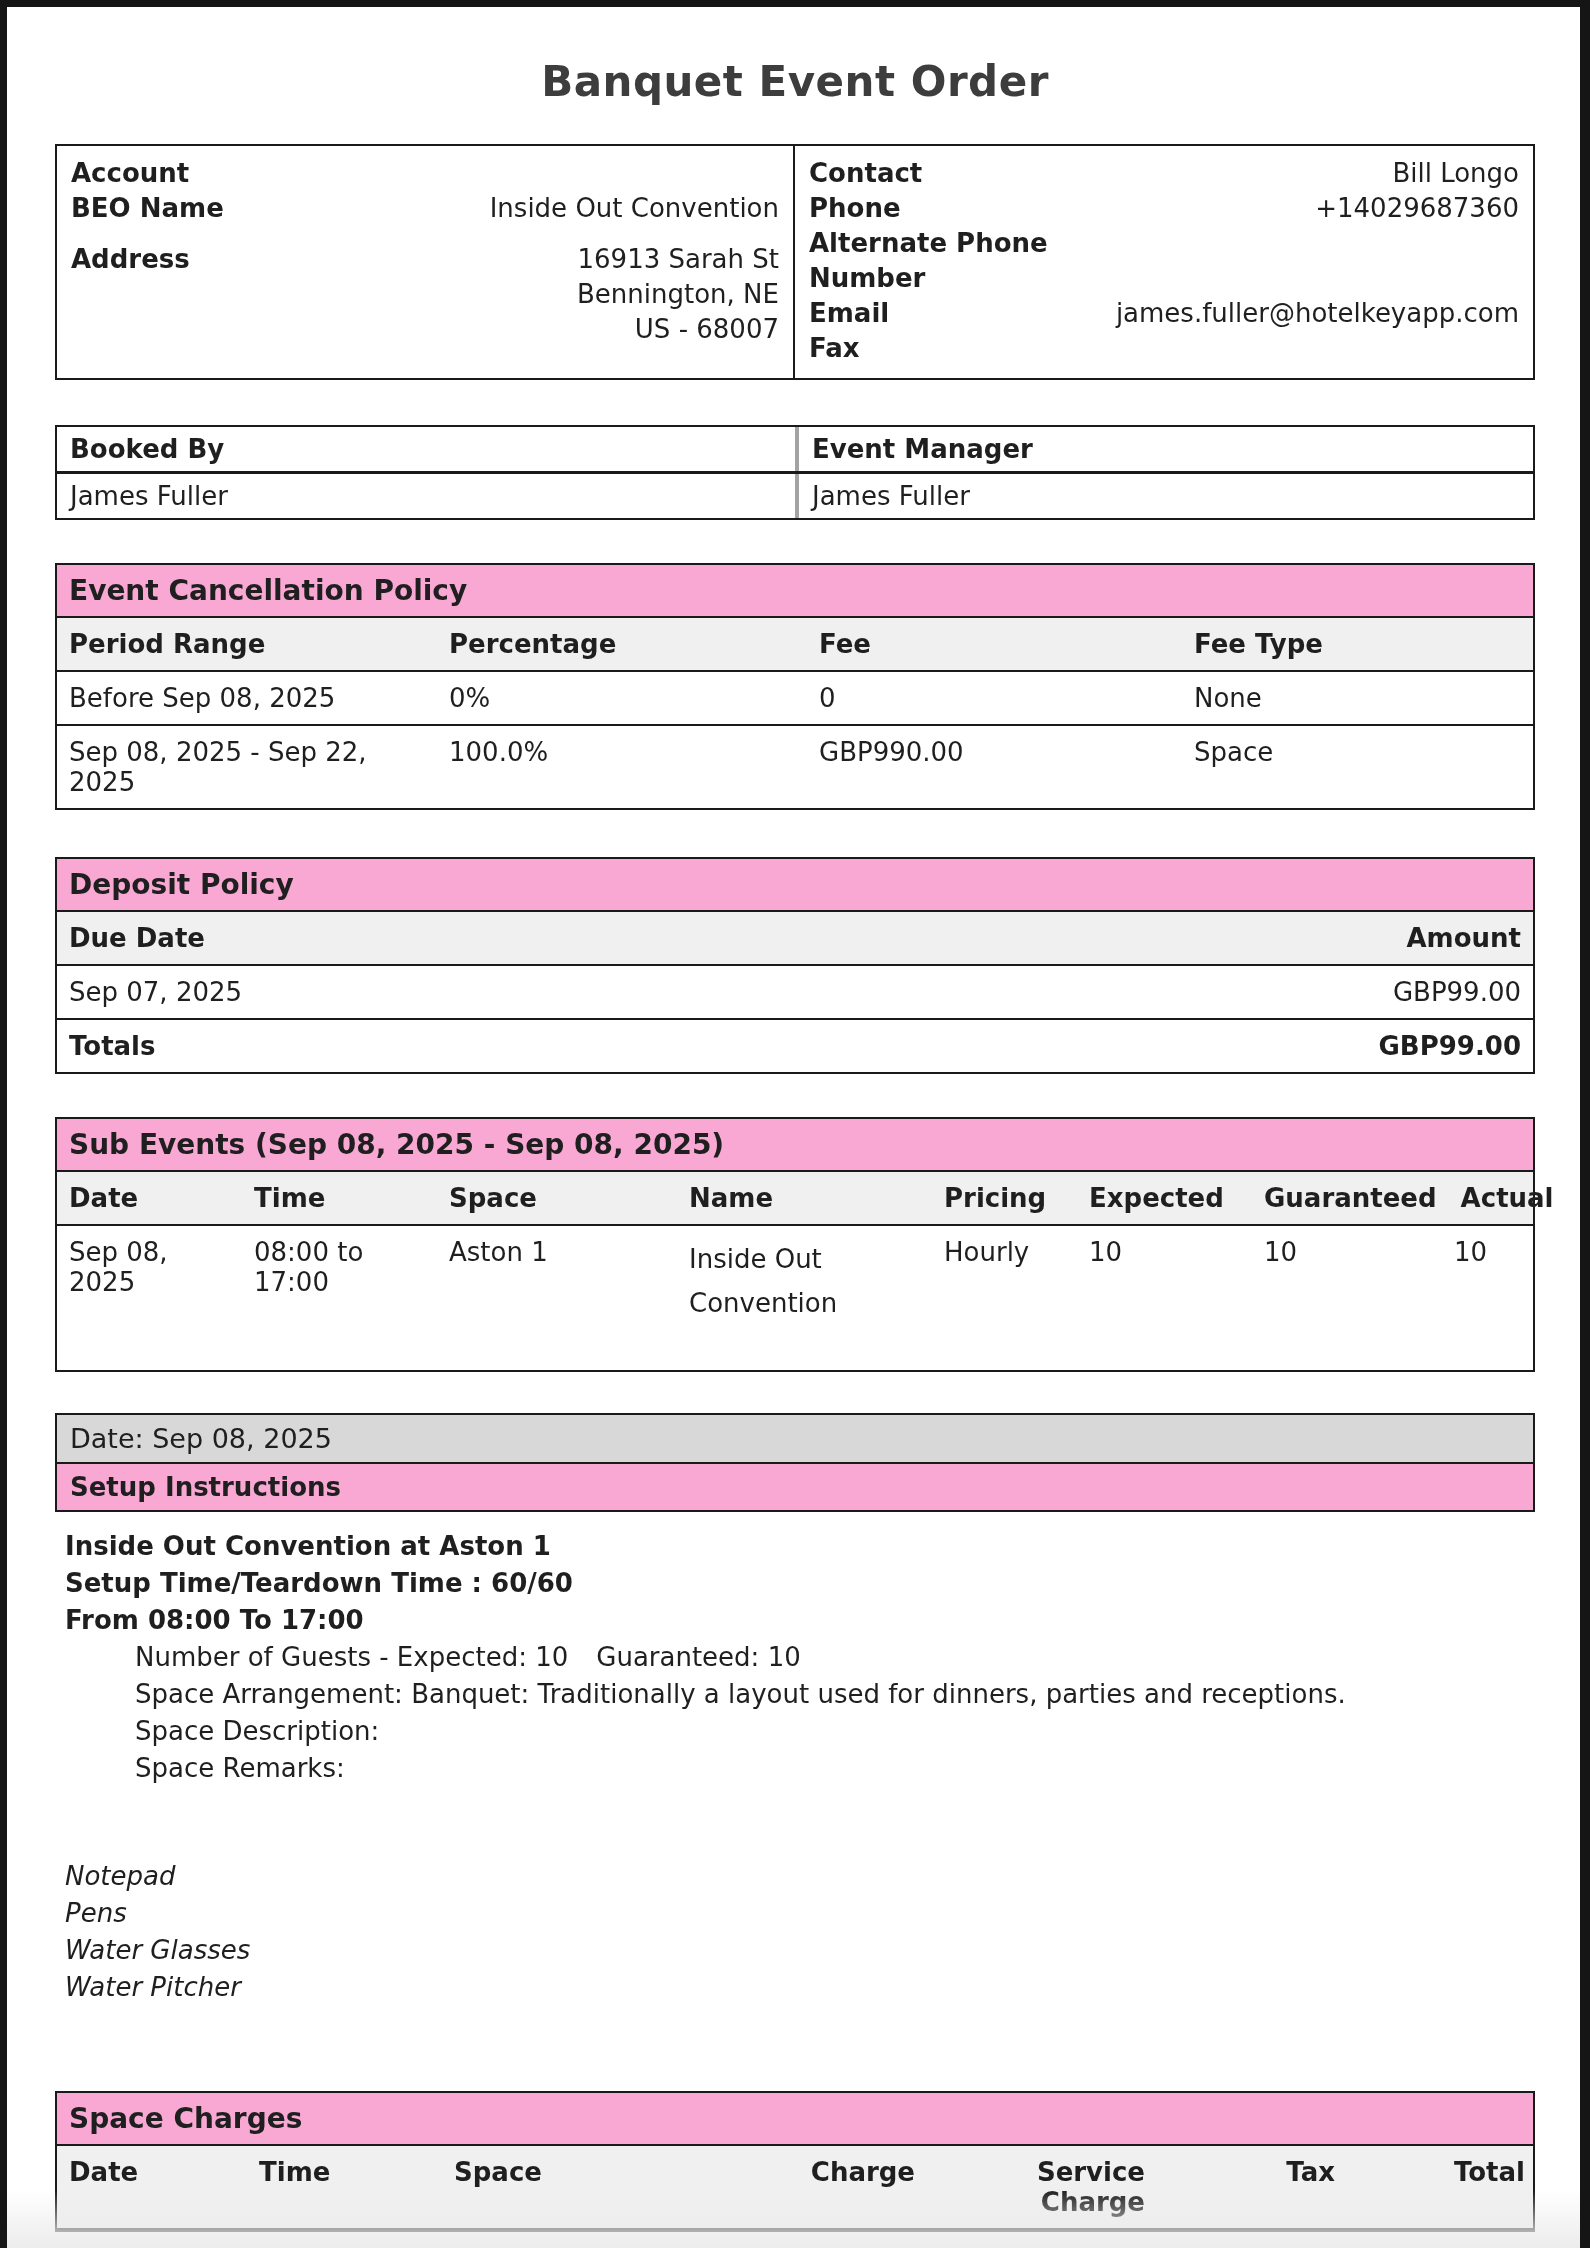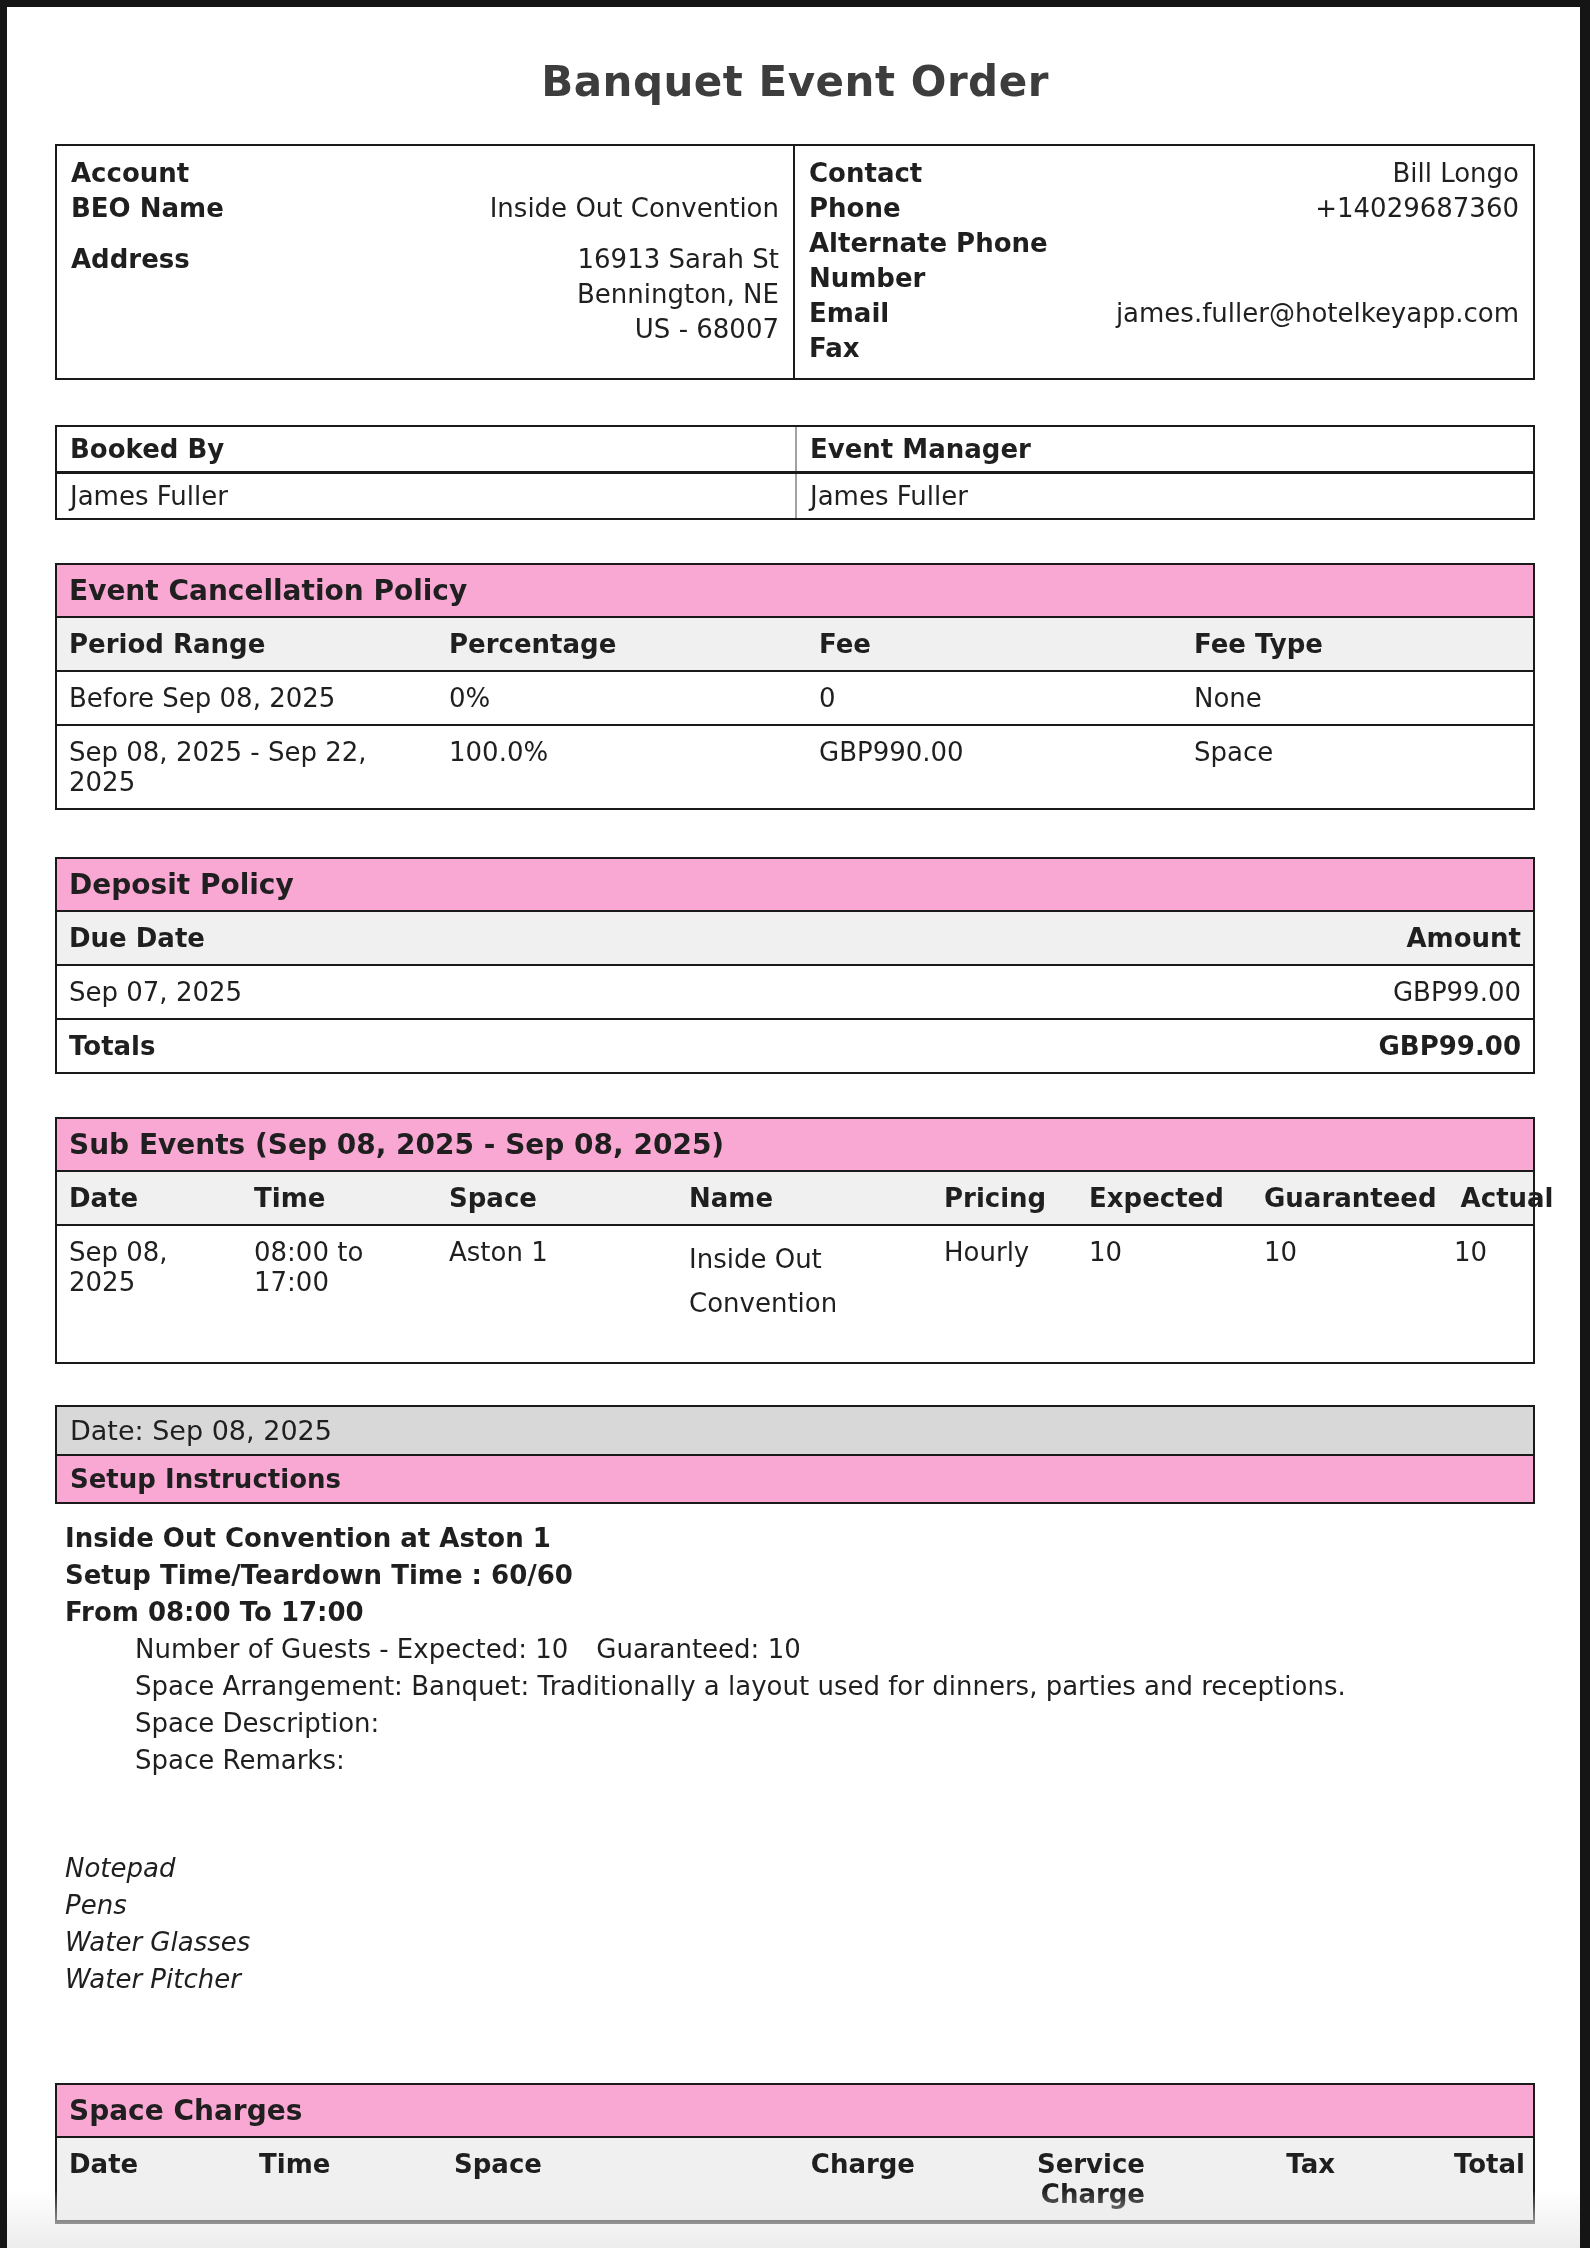--- a/index.html
+++ b/index.html
@@ -37,21 +37,21 @@
   .info-cell.left { border-right:2px solid #1a1a1a; }
   .info-row { display:flex; justify-content:space-between; line-height:35px; }
   .info-row .lbl { font-weight:bold; flex:0 0 280px; }
   .info-row .val { text-align:right; flex:1; }
   .info-row.spaced { margin-top:16px; }
 
   
   .bb-row { display:flex; font-size:26px; }
   .bb-row.head { font-weight:bold; border-bottom:3px solid #1a1a1a; }
   .bb-cell { width:50%; box-sizing:border-box; padding:7px 13px; }
-  .bb-cell.second { border-left:2px solid #a3a3a3; }
+  .bb-cell.second { border-left:4px solid #a3a3a3; }
 
   
   .c-cp1{flex:0 0 380px;} .c-cp2{flex:0 0 370px;} .c-cp3{flex:0 0 375px;} .c-cp4{flex:0 0 355px;}
   .c-se1{flex:0 0 185px;} .c-se2{flex:0 0 195px;} .c-se3{flex:0 0 240px;} .c-se4{flex:0 0 255px;}
   .c-se5{flex:0 0 145px;} .c-se6{flex:0 0 175px;} .c-se7{flex:0 0 190px;} .c-se8{flex:0 0 95px;}
   .c-sc1{flex:0 0 190px;} .c-sc2{flex:0 0 195px;} .c-sc3{flex:0 0 245px;} .c-sc4{flex:0 0 240px;}
   .c-sc5{flex:0 0 230px;} .c-sc6{flex:0 0 190px;} .c-sc7{flex:0 0 190px;}
   .grow { flex:1; }
 
   
@@ -195,21 +195,21 @@
       <div class="col-header-row">
         <div class="cell c-se1">Date</div>
         <div class="cell c-se2">Time</div>
         <div class="cell c-se3">Space</div>
         <div class="cell c-se4">Name</div>
         <div class="cell c-se5">Pricing</div>
         <div class="cell c-se6">Expected</div>
         <div class="cell c-se7">Guaranteed</div>
         <div class="cell c-se8">Actual</div>
       </div>
-      <div class="data-row last" style="padding-bottom:26px;">
+      <div class="data-row last" style="padding-bottom:34px;">
         <div class="cell c-se1">Sep 08, 2025</div>
         <div class="cell c-se2">08:00 to 17:00</div>
         <div class="cell c-se3">Aston 1</div>
         <div class="cell c-se4" style="line-height:44px;">Inside Out Convention</div>
         <div class="cell c-se5">Hourly</div>
         <div class="cell c-se6">10</div>
         <div class="cell c-se7">10</div>
         <div class="cell c-se8">10</div>
       </div>
     </div>

